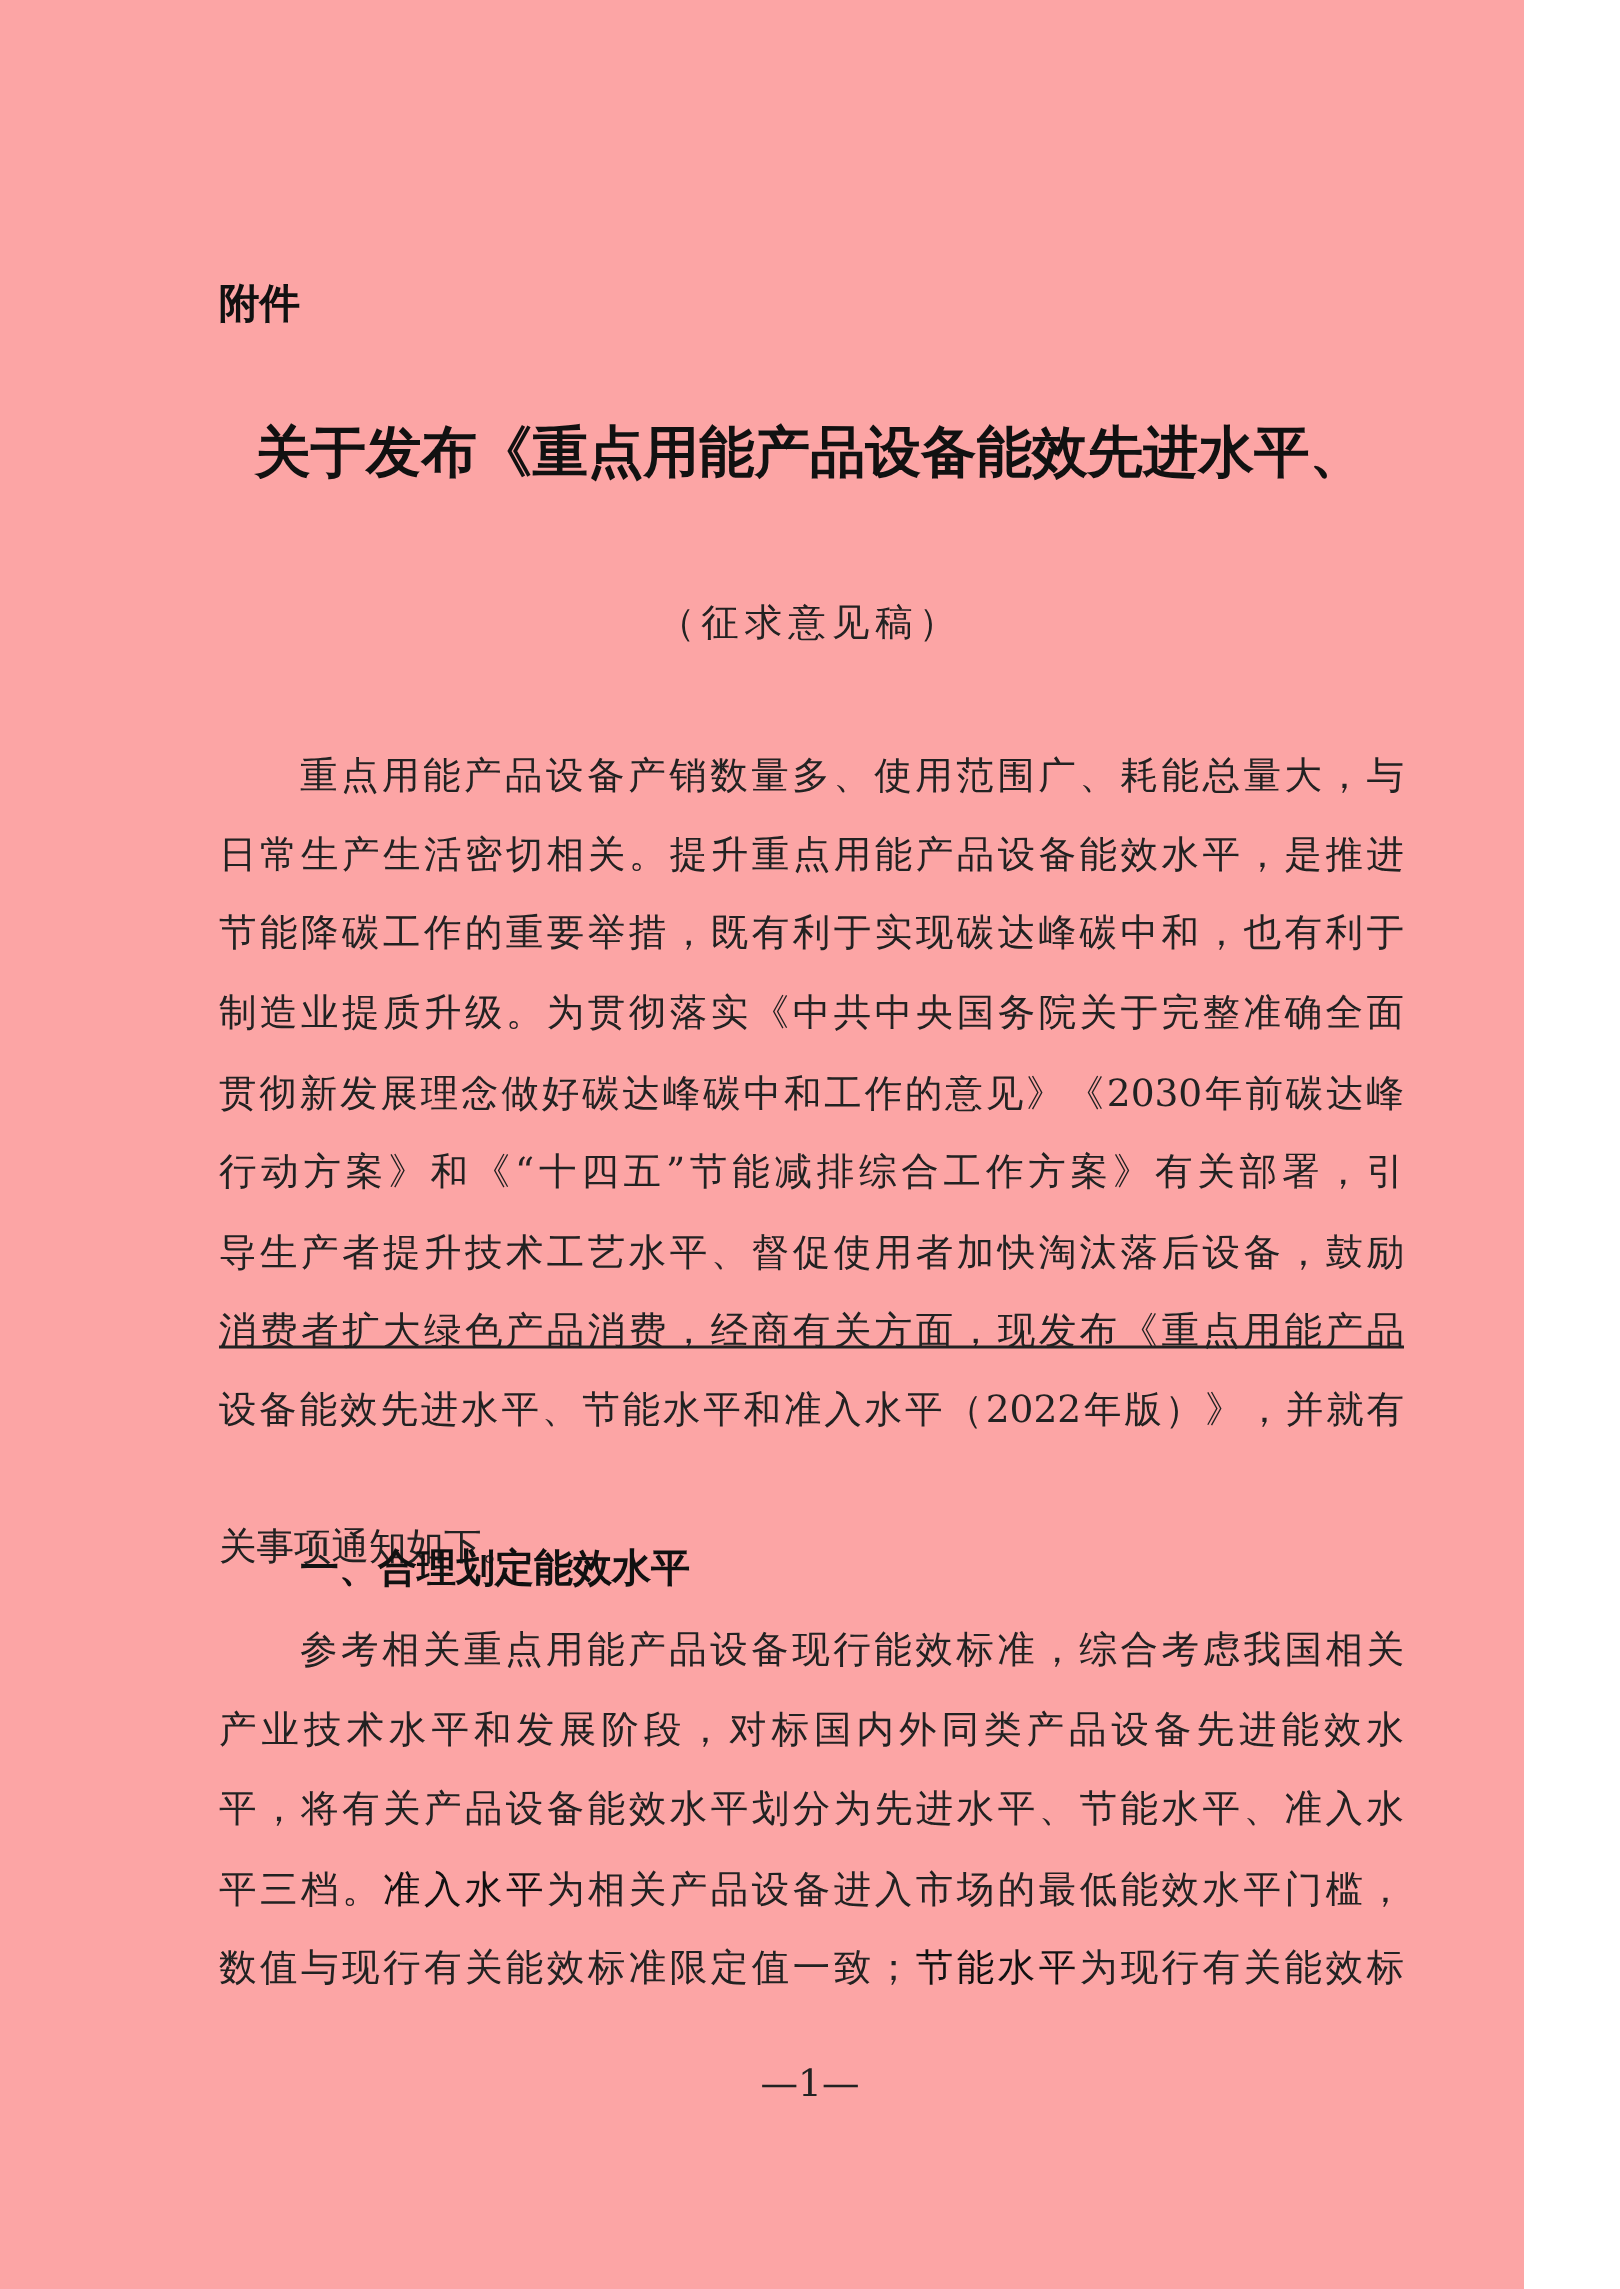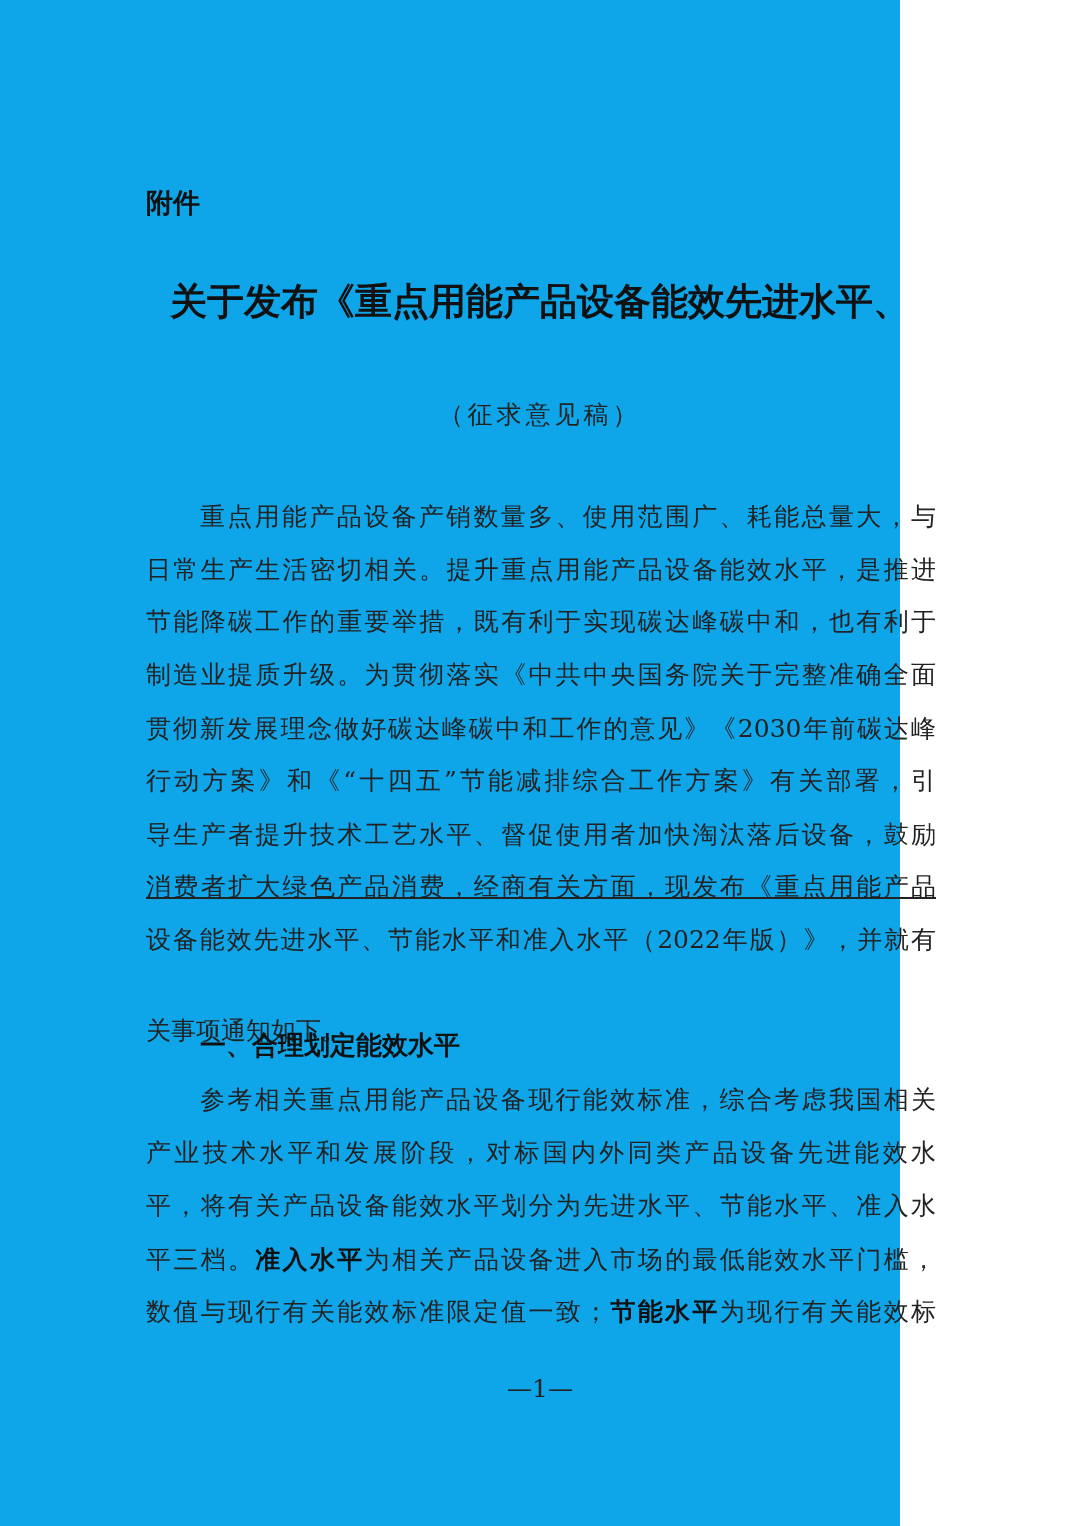--- a/index.html
+++ b/index.html
@@ -1,28 +1,28 @@
 <!DOCTYPE html>
 <html><head>
 <meta charset="utf-8">
 <style>
   html, body { margin: 0; padding: 0; background: #ffffff; }
   body { width: 1080px; height: 1526px; position: relative; overflow: hidden; }
-  .page { position: absolute; left: 0; top: 0; width: 900px; height: 1526px; background: #0ea5e9; color: #1a1a1a; }
+  .page { position: absolute; left: 0; top: 0; width: 1016px; height: 1526px; background: #fca5a5; color: #1a1a1a; }
   .attach { position: absolute; left: 146px; top: 186px; font-family: "DejaVu Sans", sans-serif; font-weight: bold; font-size: 27px; line-height: 34px; color: #111; }
   .title { position: absolute; left: 100px; width: 880px; text-align: center; font-family: "DejaVu Serif", serif; font-weight: bold; font-size: 37px; line-height: 46px; color: #111; white-space: nowrap; letter-spacing: 0px; }
   .title.l1 { top: 278px; }
   .title.l2 { top: 340px; }
   .subtitle { position: absolute; left: 100px; width: 880px; top: 398px; text-align: center; font-family: "DejaVu Serif", serif; font-size: 25px; line-height: 34px; color: #222; letter-spacing: 4px; }
   .body { position: absolute; left: 146px; width: 790px; font-family: "DejaVu Serif", serif; font-size: 25px; color: #222; }
   .line { position: absolute; left: 0; width: 790px; height: 40px; line-height: 40px; white-space: nowrap; text-align: justify; text-align-last: justify; }
   .line.last { text-align-last: left; }
   .line.indent { padding-left: 54px; width: 736px; }
   .heading { position: absolute; left: 54px; font-family: Liberation Mono, monospace; font-weight: bold; font-size: 26px; line-height: 40px; color: #111; white-space: nowrap; }
-  b.term { font-family: "DejaVu Sans", sans-serif; font-weight: bold; color: #111; }
+  b.term { font-family: "DejaVu Sans", sans-serif; font-weight: normal; color: #111; }
   .pagenum { position: absolute; left: 0; width: 1080px; top: 1372px; text-align: center; font-family: "DejaVu Serif", serif; font-size: 25px; line-height: 34px; color: #222; }
 </style>
 </head>
 <body>
 
 <div class="page">
 
   <div class="attach">附件</div>
 
   <div class="title l1">关于发布《重点用能产品设备能效先进水平、</div>

